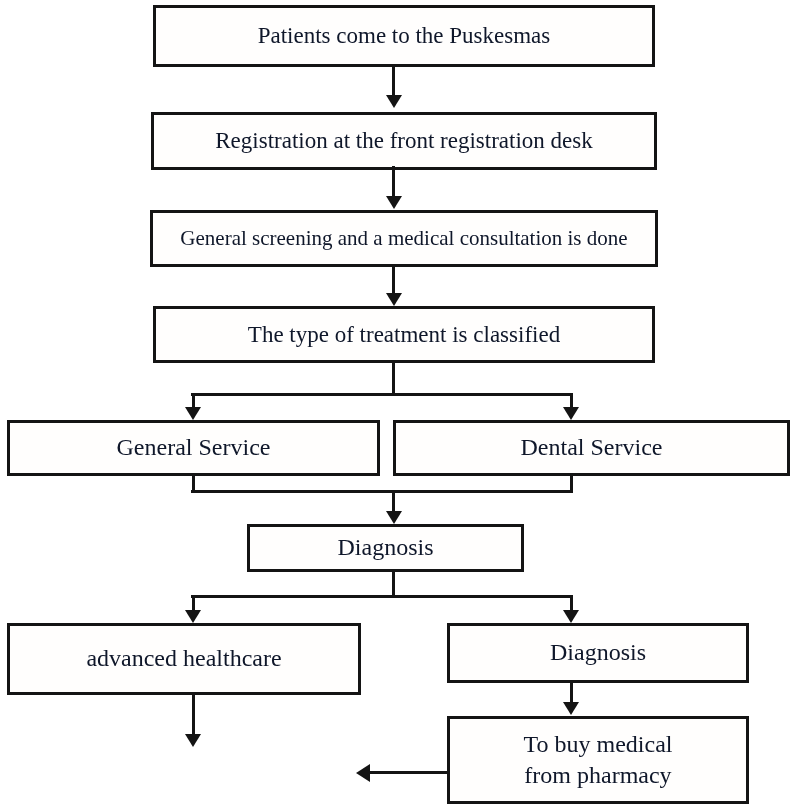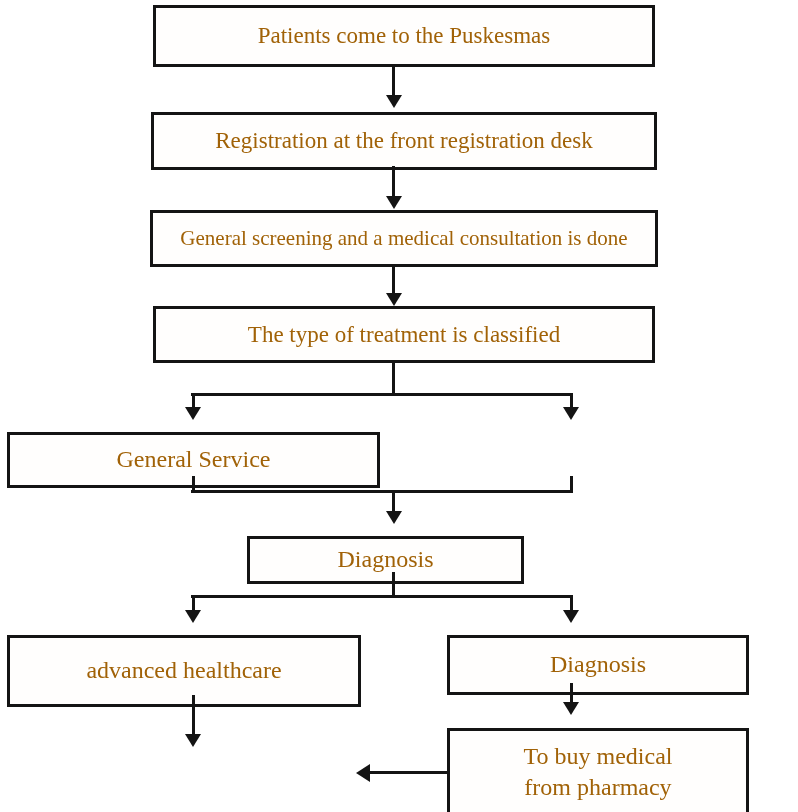--- a/index.html
+++ b/index.html
@@ -2,38 +2,38 @@
 <html><head>
 <meta charset="utf-8">
 <style>
   html,body{margin:0;padding:0;background:#ffffff;}
   #canvas{
     position:relative;
     width:798px;
     height:812px;
     background:#ffffff;
     font-family:"Liberation Serif","DejaVu Serif",serif;
-    color:#a16207;
+    color:#0f172a;
     overflow:hidden;
   }
   .node{
     position:absolute;
     box-sizing:border-box;
     border:3px solid #141414;
     background:#fffefd;
     display:flex;
     align-items:center;
     justify-content:center;
     text-align:center;
     font-size:23px;
     line-height:1.3;
   }
   .node.thick{border-width:5px;}
   .fs21{font-size:21px;}
-  .fs24{font-size:24px;margin-top:12px;}
+  .fs24{font-size:24px;}
   .ln{display:block;}
   .shaft{position:absolute;background:#141414;}
   .head-down{
     position:absolute;width:0;height:0;
     border-left:8px solid transparent;
     border-right:8px solid transparent;
     border-top:13px solid #141414;
   }
   .head-left{
     position:absolute;width:0;height:0;
@@ -60,20 +60,23 @@
   </div>
 
   <div class="node fs21" style="left:150px;top:210px;width:508px;height:57px">
     <span>General screening and a medical consultation is done</span>
   </div>
 
   <div class="node fs24" style="left:7px;top:420px;width:373px;height:56px">
     <span>General Service</span>
   </div>
 
+  <div class="node fs24" style="left:393px;top:420px;width:397px;height:56px">
+    <span>Dental Service</span>
+  </div>
 
   <div class="node fs24" style="left:247px;top:524px;width:277px;height:48px">
     <span>Diagnosis</span>
   </div>
 
   <div class="node fs24" style="left:7px;top:623px;width:354px;height:72px">
     <span>
       <span class="ln">advanced healthcare</span>
     </span>
   </div>

